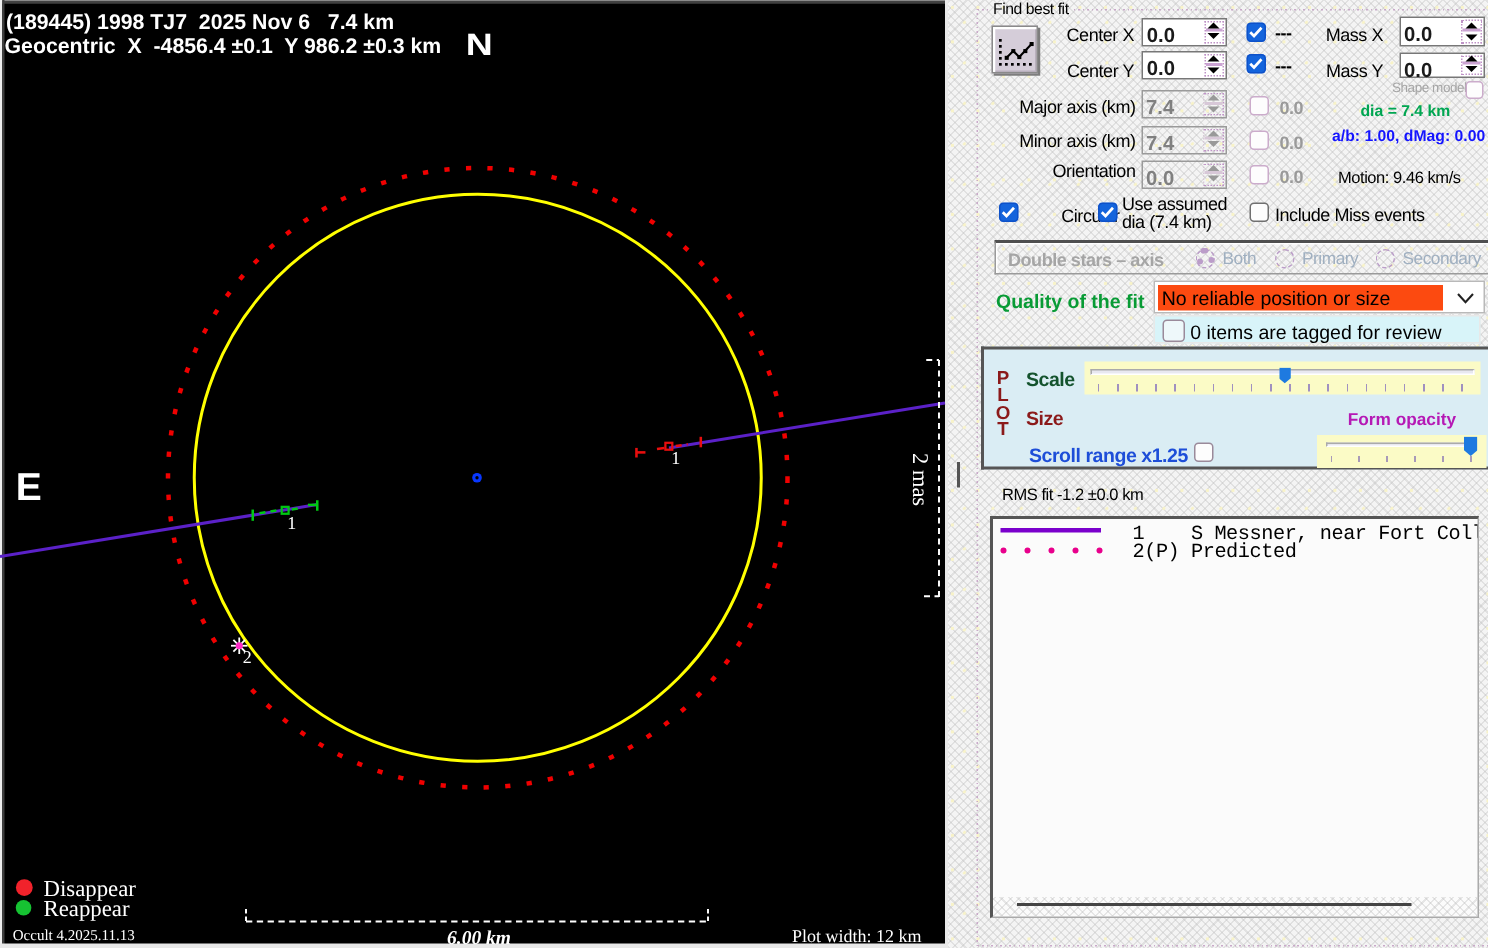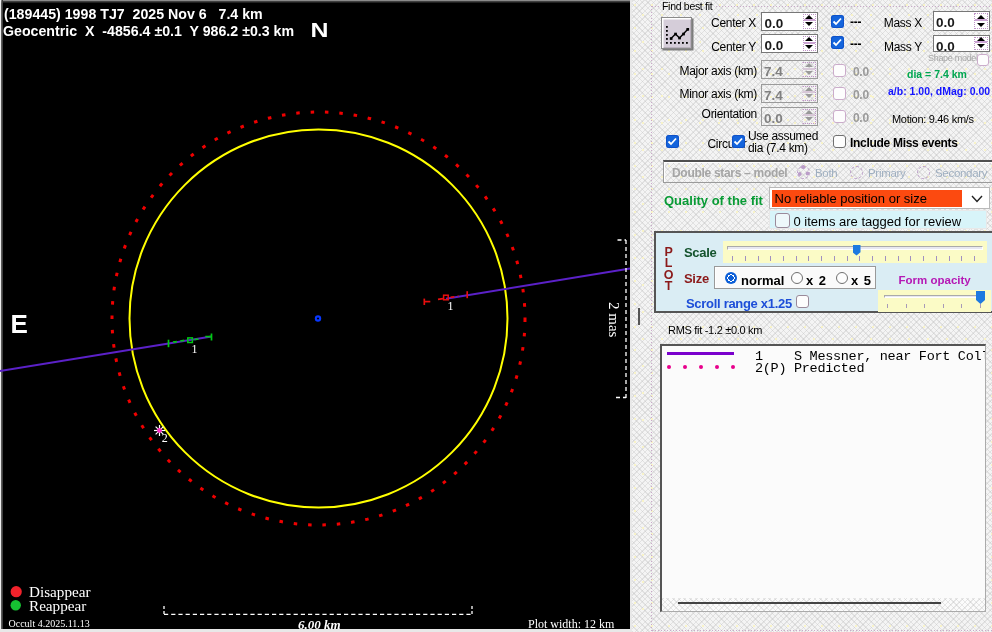--- a/index.html
+++ b/index.html
@@ -274,24 +274,24 @@
     </div>
 <div class="lbl" style="left:683.5px;top:137.5px;padding-left:24px;">Circular</div>
 <div class="cb on" style="left:731.5px;top:134.5px;">
       <svg width="11" height="9" viewBox="0 0 11 9">
         <polyline points="1.5,4.5 4,7 9,1.5" fill="none" stroke="#fff" stroke-width="1.8"></polyline>
       </svg>
     </div>
 <div class="lbl" style="left:748px;top:130px;">Use assumed</div>
 <div class="lbl" style="left:748px;top:141.5px;">dia (7.4 km)</div>
 <div class="cb off" style="left:833px;top:134.5px;"></div>
-<div class="lbl" style="left:850px;top:136.5px;font-weight:bold;">Include Miss events</div>
+<div class="lbl" style="left:850px;top:136.5px;">Include Miss events</div>
 
 <div class="ab" style="left:662.5px;top:159.5px;width:330px;height:23px;border:1px solid #9a9a9a;border-top:2px solid #4f4f4f;border-right:none;box-shadow:inset 1px 1px 0 #fff;"></div>
-<div class="lbl graylbl bold" style="left:672px;top:166.5px;font-size:12px;letter-spacing:-0.3px;">Double stars – model</div>
+<div class="lbl graylbl bold" style="left:672px;top:166.5px;font-size:12px;letter-spacing:-0.3px;">Double stars – axis</div>
 <div class="radio gray" style="left:797px;top:165.5px;">
       <span class="dot"></span>
     </div>
 <div class="lbl" style="left:815px;top:167.5px;font-size:11.5px;color:#9fafc0;">Both</div>
 <div class="radio gray" style="left:850px;top:165.5px;"></div>
 <div class="lbl" style="left:868px;top:167.5px;font-size:11.5px;color:#9fafc0;">Primary</div>
 <div class="radio gray" style="left:917px;top:165.5px;"></div>
 <div class="lbl" style="left:935px;top:167.5px;font-size:11.5px;color:#9fafc0;">Secondary</div>
 
 <div class="lbl bold" style="left:664px;top:194px;color:#089b35;font-size:13px;letter-spacing:0;">Quality of the fit</div>
@@ -311,28 +311,20 @@
 
 <div class="ab" style="left:654px;top:231px;width:338px;height:82px;background:#daedf4;border:2px solid #555;border-right:none;">
  <div class="lbl bold" style="left:6.5px;top:14px;color:#8b1a1a;font-size:12.5px;line-height:11.4px;text-align:center;width:12px;">P<br>L<br>O<br>T</div>
  <div class="lbl bold" style="left:28px;top:12.5px;color:#14532d;font-size:13px;">Scale</div>
  <div class="ab" style="left:67px;top:8px;width:264px;height:22px;background:#fbfbc6;">
   <div class="ab" style="left:4px;top:5px;right:4px;height:3.5px;border:1px solid #aaa;border-bottom-color:#fff;border-right-color:#fff;background:#e8e8f0;"></div>
   <div class="ab" style="left:9px;top:15px;width:251px;height:4.5px;background-image:repeating-linear-gradient(90deg,#a090c0 0 1px,transparent 1px 12.75px);"></div>
   <div class="ab" style="left:129.5px;top:4px;width:8px;height:10.5px;background:#1e7ae0;clip-path:polygon(0 0,100% 0,100% 68%,50% 100%,0 68%);"></div>
  </div>
  <div class="lbl bold" style="left:28px;top:39px;color:#8b1a1a;font-size:13px;">Size</div>
- <div class="ab" style="left:58px;top:33px;width:162px;height:23px;background:#fafafa;border:1px solid #999;box-shadow:inset 1px 1px 0 #fff;">
-  <div class="radio on" style="left:10px;top:5px;width:12px;height:12px;"></div>
-  <div class="lbl bold" style="left:26px;top:6.5px;font-size:13px;letter-spacing:0;">normal</div>
-  <div class="radio off" style="left:76px;top:5px;width:12px;height:12px;"></div>
-  <div class="lbl bold" style="left:91px;top:6.5px;font-size:13px;letter-spacing:1px;">x 2</div>
-  <div class="radio off" style="left:121px;top:5px;width:12px;height:12px;"></div>
-  <div class="lbl bold" style="left:136px;top:6.5px;font-size:13px;letter-spacing:1px;">x 5</div>
- </div>
  <div class="lbl bold" style="left:242.5px;top:42px;color:#b519b5;font-size:11.5px;letter-spacing:0;">Form opacity</div>
  <div class="lbl bold" style="left:30px;top:64px;color:#1d4ed8;font-size:13px;">Scroll range x1.25</div>
  <div class="cb gray" style="left:140px;top:62px;border-color:#9a8a9a;"></div>
  <div class="ab" style="left:222px;top:57px;width:113px;height:21.5px;background:#fbfbc6;">
   <div class="ab" style="left:6px;top:5px;width:94px;height:3px;border:1px solid #aaa;border-bottom-color:#fff;border-right-color:#fff;background:#e8e8f0;"></div>
   <div class="ab" style="left:9px;right:8px;top:14px;height:4px;background-image:repeating-linear-gradient(90deg,#a89ab8 0 1px,transparent 1px 18.6px);"></div>
   <div class="ab" style="left:98px;top:1px;width:9px;height:13px;background:#1e7ae0;clip-path:polygon(0 0,100% 0,100% 70%,50% 100%,0 70%);"></div>
  </div>
 </div>
 

